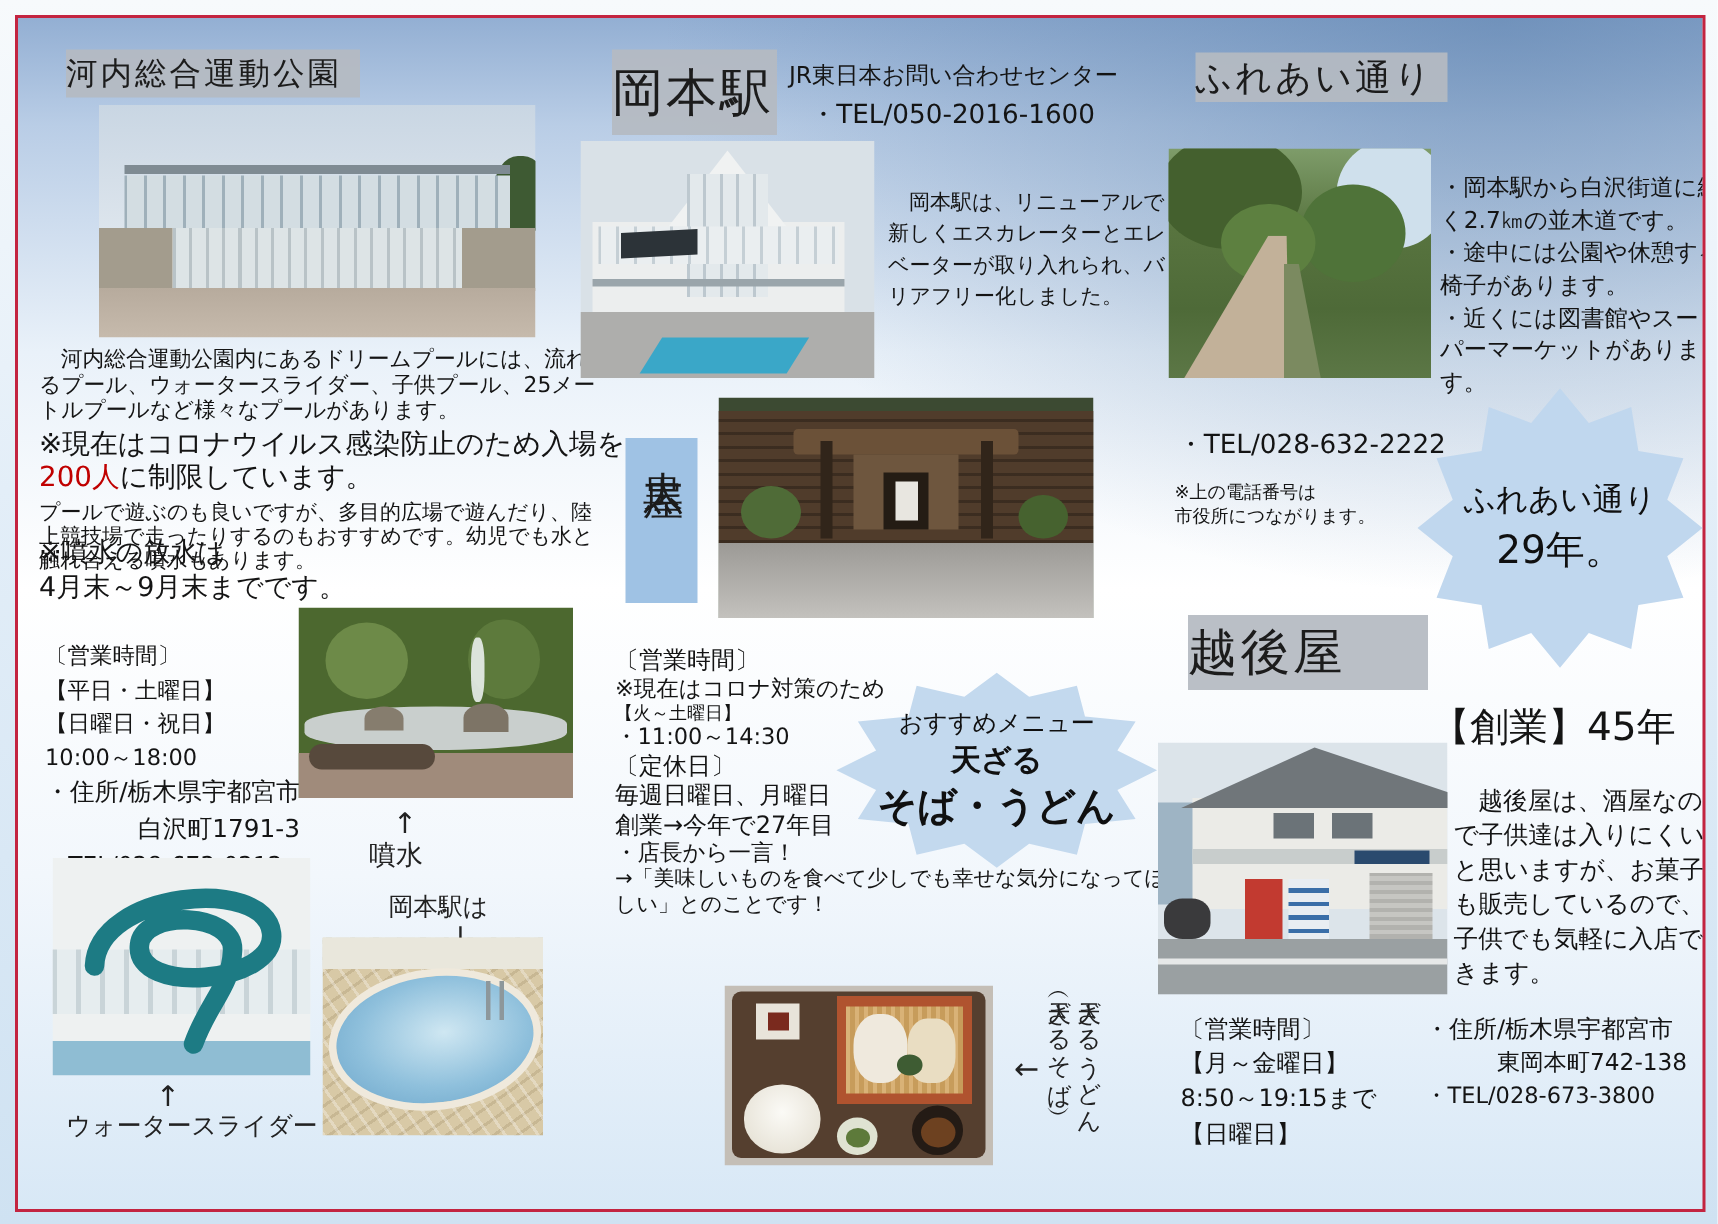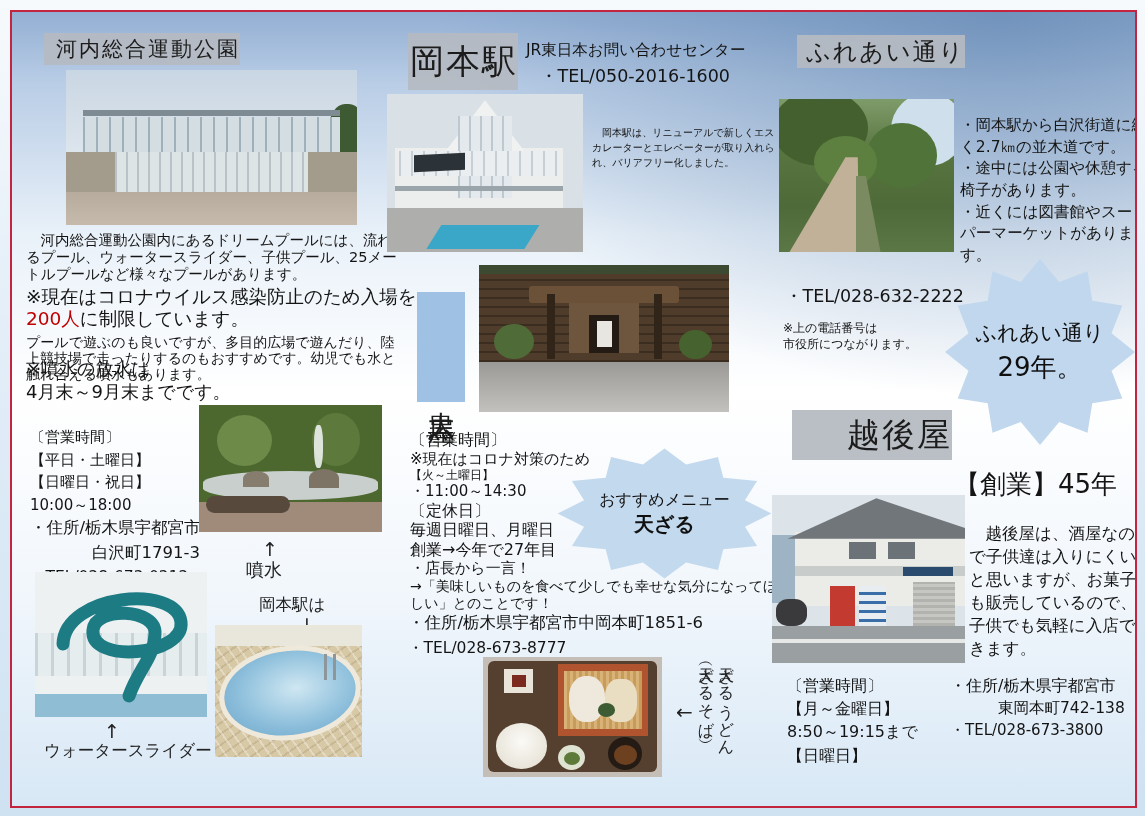--- a/index.html
+++ b/index.html
@@ -16,21 +16,21 @@
     border:2px solid #c32440;
     background:
       radial-gradient(ellipse 900px 620px at 88% 0%, rgba(84,122,168,.55), rgba(84,122,168,0) 62%),
       linear-gradient(180deg,#93afd3 0%,#b9cde6 9%,#e9f1f9 28%,#ffffff 48%,#f2f7fc 72%,#d8e8f6 100%);
     overflow:hidden;
   }
   .abs{position:absolute;}
   .t-box{
     background:rgba(181,186,194,.93);
     color:#1c1c1c;
-    display:flex;align-items:center;justify-content:flex-end;
+    display:flex;align-items:center;justify-content:flex-start;
     letter-spacing:2px;
   }
   .txt{color:#141414;}
   .red{color:#c00000;}
   .photo{position:absolute;overflow:hidden;}
   .photo *{position:absolute;}
   .burst-wrap{position:absolute;}
   .burst-wrap svg{position:absolute;left:0;top:0;width:100%;height:100%;}
   .burst-text{
     position:absolute;inset:0;display:flex;flex-direction:column;
@@ -132,21 +132,21 @@
     <div style="left:4%;right:10%;top:34%;bottom:28%;background:#eceeee;"></div>
     <div style="left:30%;top:4%;width:40%;height:32%;background:#f0f2f2;clip-path:polygon(50% 0,100% 100%,0 100%);"></div>
     <div style="left:36%;top:14%;width:28%;height:52%;background:repeating-linear-gradient(90deg,#bdc8cf 0 2px,#e3e9ec 2px 11px);"></div>
     <div style="left:6%;right:12%;top:36%;height:16%;background:repeating-linear-gradient(90deg,#c5cfd5 0 2px,#eaeef0 2px 12px);"></div>
     <div style="left:14%;top:38%;width:26%;height:11%;background:#2c3338;transform:skewY(-3deg);"></div>
     <div style="left:4%;right:10%;top:58%;height:5px;background:#9aa5ab;"></div>
     <div style="left:0;right:0;bottom:0;height:28%;background:#aeaeac;"></div>
     <div style="left:24%;bottom:2%;width:50%;height:15%;background:#3aa7c8;transform:skewX(-32deg);"></div>
   </div>
 
-  <div class="abs txt" style="left:580px;top:113px;width:190px;font-size:10px;line-height:1.5;">　岡本駅は、リニューアルで新しくエスカレーターとエレベーターが取り入れられ、バリアフリー化しました。</div>
+  <div class="abs txt" style="left:580px;top:113px;width:190px;font-size:14px;line-height:1.5;">　岡本駅は、リニューアルで新しくエスカレーターとエレベーターが取り入れられ、バリアフリー化しました。</div>
 
   <div class="abs t-box vtext" style="left:405px;top:280px;width:48px;height:110px;font-size:27px;background:#9fc2e4;letter-spacing:4px;">
     <span>大黒屋</span>
   </div>
 
   <div class="photo" style="left:467px;top:253px;width:250px;height:147px;">
     <div style="inset:0;background:#3c4a32;"></div>
     <div style="left:0;right:0;top:6%;height:60%;background:#503c2b;"></div>
     <div style="left:0;right:0;top:6%;height:60%;background:repeating-linear-gradient(0deg,rgba(0,0,0,.26) 0 2px,transparent 2px 9px);"></div>
     <div style="left:20%;top:14%;width:60%;height:12%;background:#6b5138;border-radius:3px;"></div>
@@ -172,27 +172,24 @@
     <div style="font-size:14px;">→「美味しいものを食べて少しでも幸せな気分になってほしい」とのことです！</div>
   </div>
 
   <div class="burst-wrap" style="left:540px;top:433px;width:225px;height:137px;">
     <svg viewBox="0 0 200 200" preserveAspectRatio="none">
       <polygon fill="#c3d9ee" points="100,5 119.2,28.5 147.5,17.7 152.3,47.7 182.3,52.5 171.5,80.8 195,100 171.5,119.2 182.3,147.5 152.3,152.3 147.5,182.3 119.2,171.5 100,195 80.8,171.5 52.5,182.3 47.7,152.3 17.7,147.5 28.5,119.2 5,100 28.5,80.8 17.7,52.5 47.7,47.7 52.5,17.7 80.8,28.5"></polygon>
     </svg>
     <div class="burst-text">
       <div style="font-size:16px;">おすすめメニュー</div>
       <div style="font-size:20px;font-weight:bold;">天ざる</div>
+      <div style="font-size:26px;font-weight:bold;">そば・うどん</div>
     </div>
   </div>
 
-  <div class="abs txt" style="left:396px;top:600px;width:350px;">
-    <div style="font-size:16.5px;">・住所/栃木県宇都宮市中岡本町1851-6</div>
-    <div style="font-size:15.5px;margin-top:4px;">・TEL/028-673-8777</div>
-  </div>
 
   <div class="photo" style="left:471px;top:645px;width:179px;height:120px;">
     <div style="inset:0;background:#c4beb6;"></div>
     <div style="left:3%;right:3%;top:3%;bottom:4%;background:#553f2f;border-radius:6px;"></div>
     <div style="right:8%;top:6%;width:50%;height:60%;background:#b0532f;"></div>
     <div style="right:11%;top:12%;width:44%;height:48%;background:repeating-linear-gradient(90deg,#d9b277 0 3px,#c79c5b 3px 6px);"></div>
     <div style="right:32%;top:16%;width:20%;height:38%;background:#efe9dd;border-radius:45%;"></div>
     <div style="right:14%;top:18%;width:18%;height:36%;background:#e9ddc2;border-radius:40%;"></div>
     <div style="right:26%;top:38%;width:10%;height:12%;background:#3e5c33;border-radius:50%;"></div>
     <div style="left:12%;top:10%;width:16%;height:20%;background:#e8e4da;"></div>

